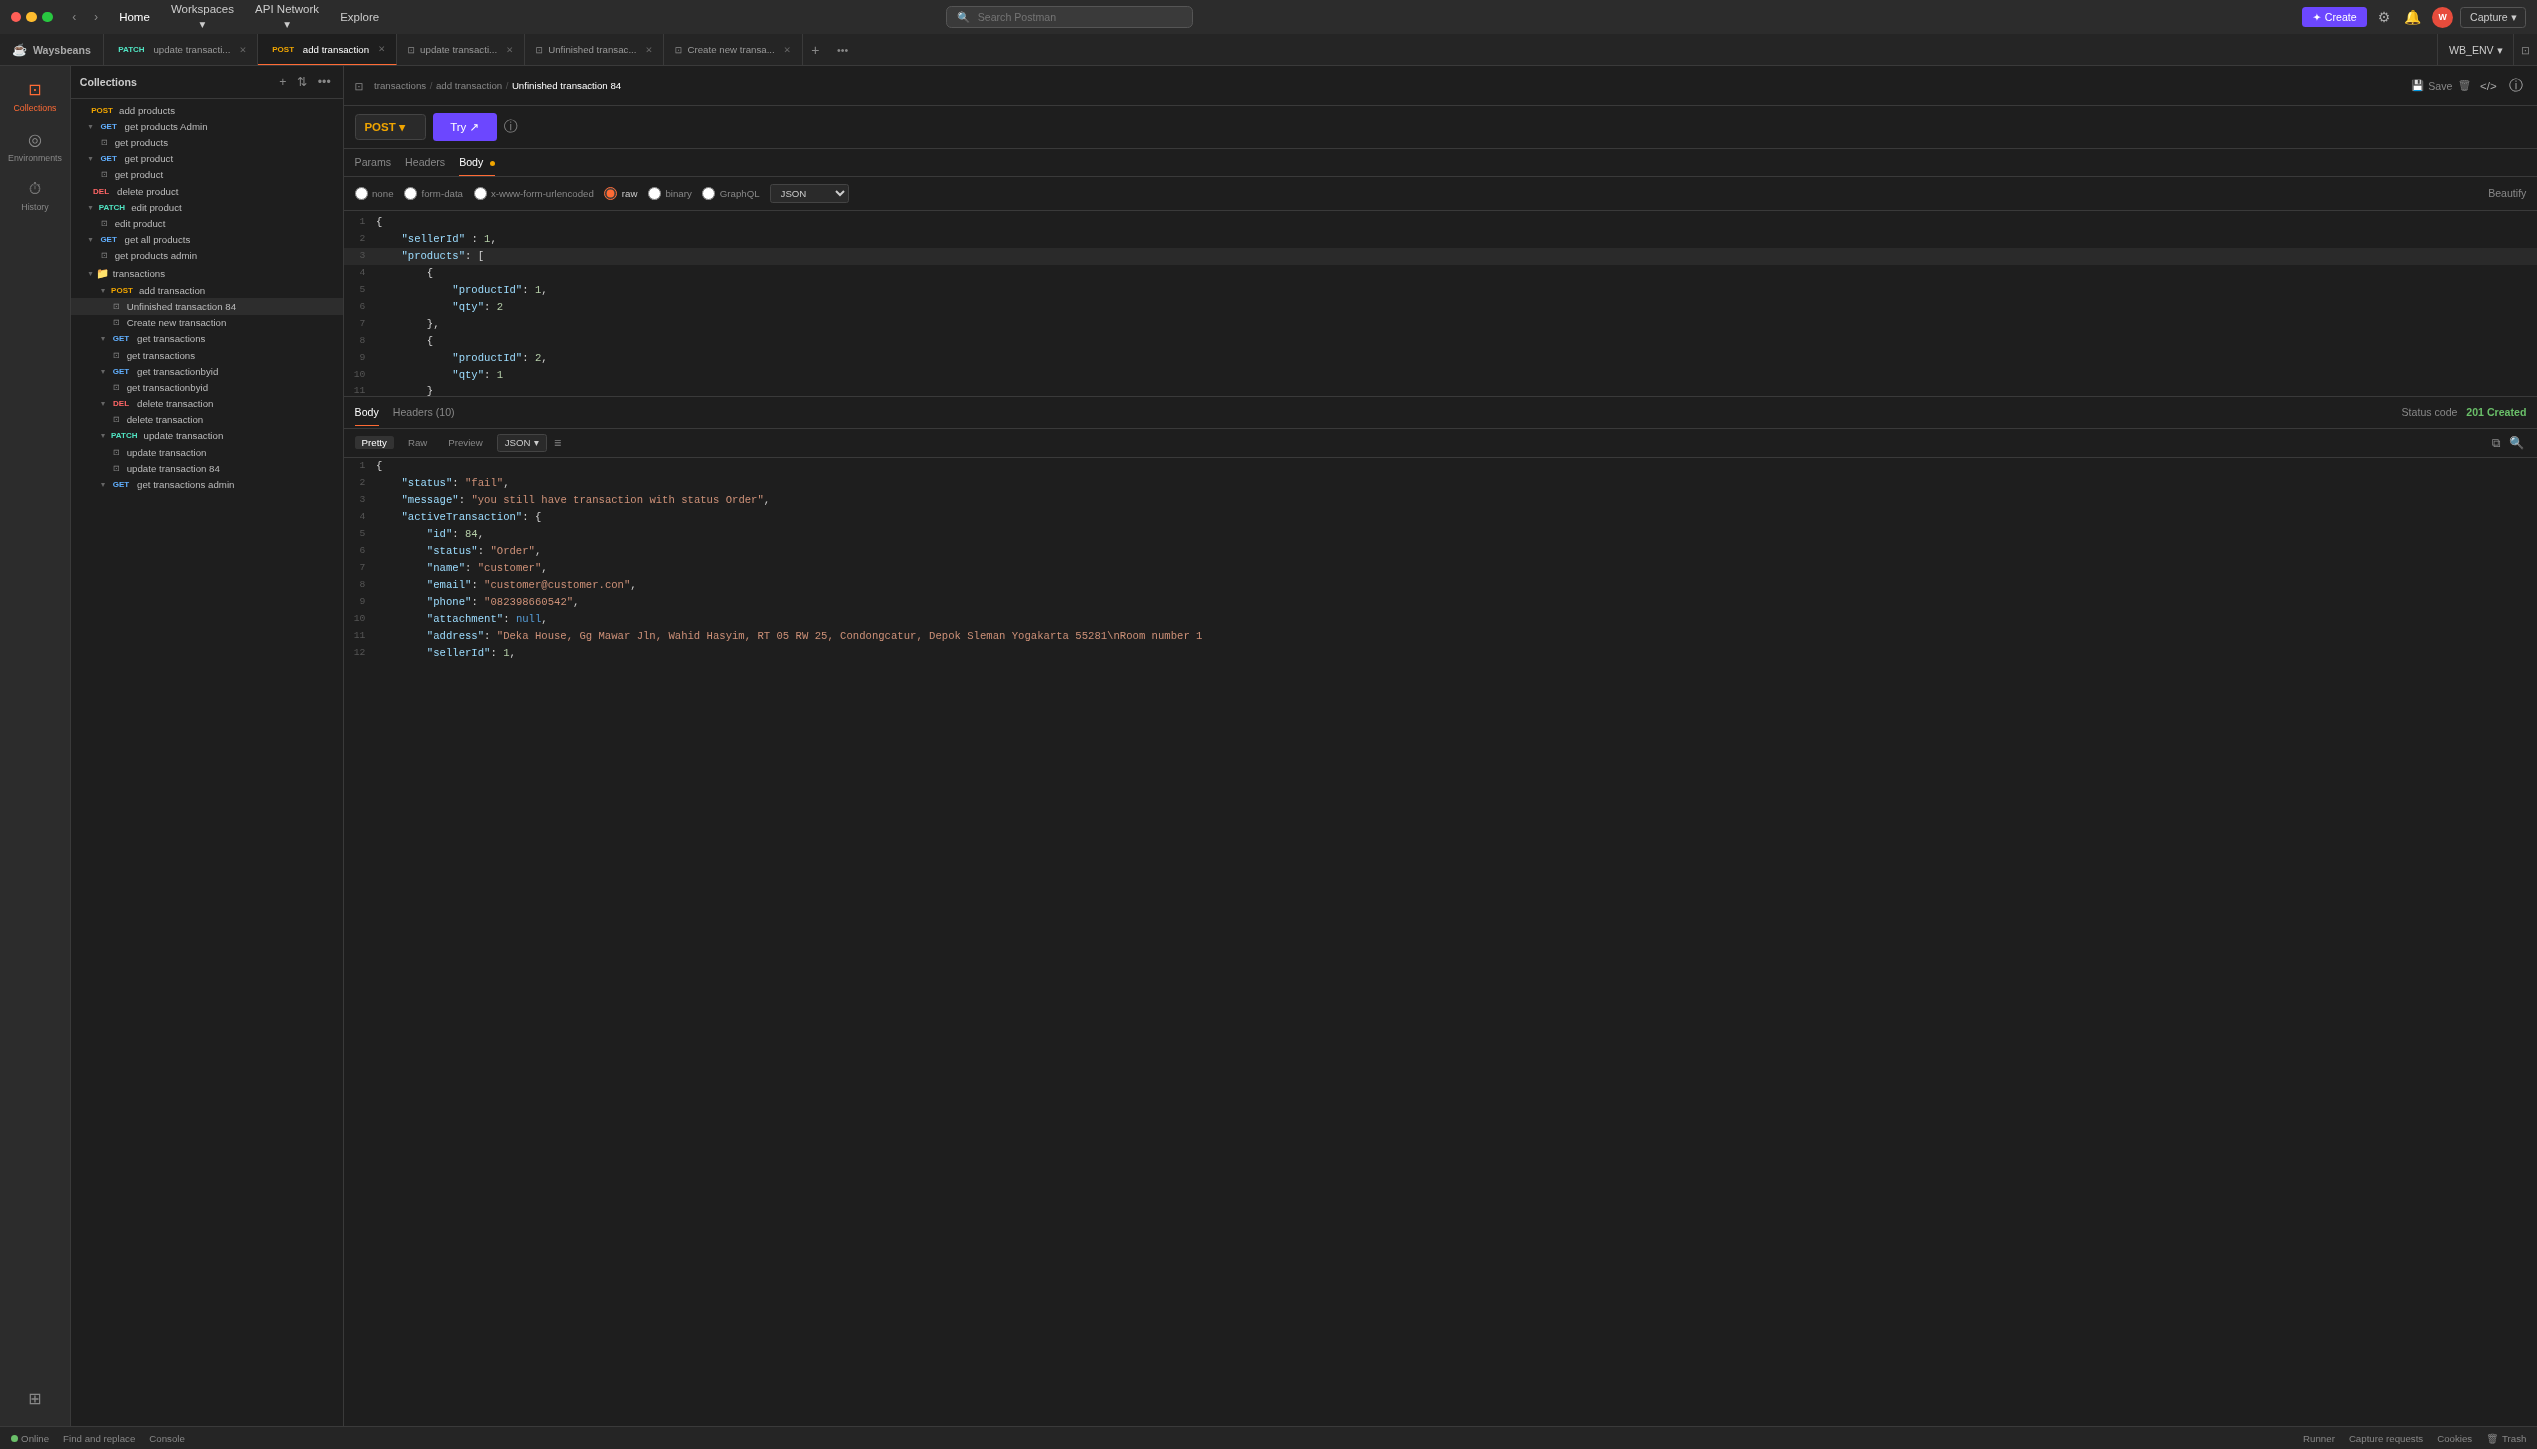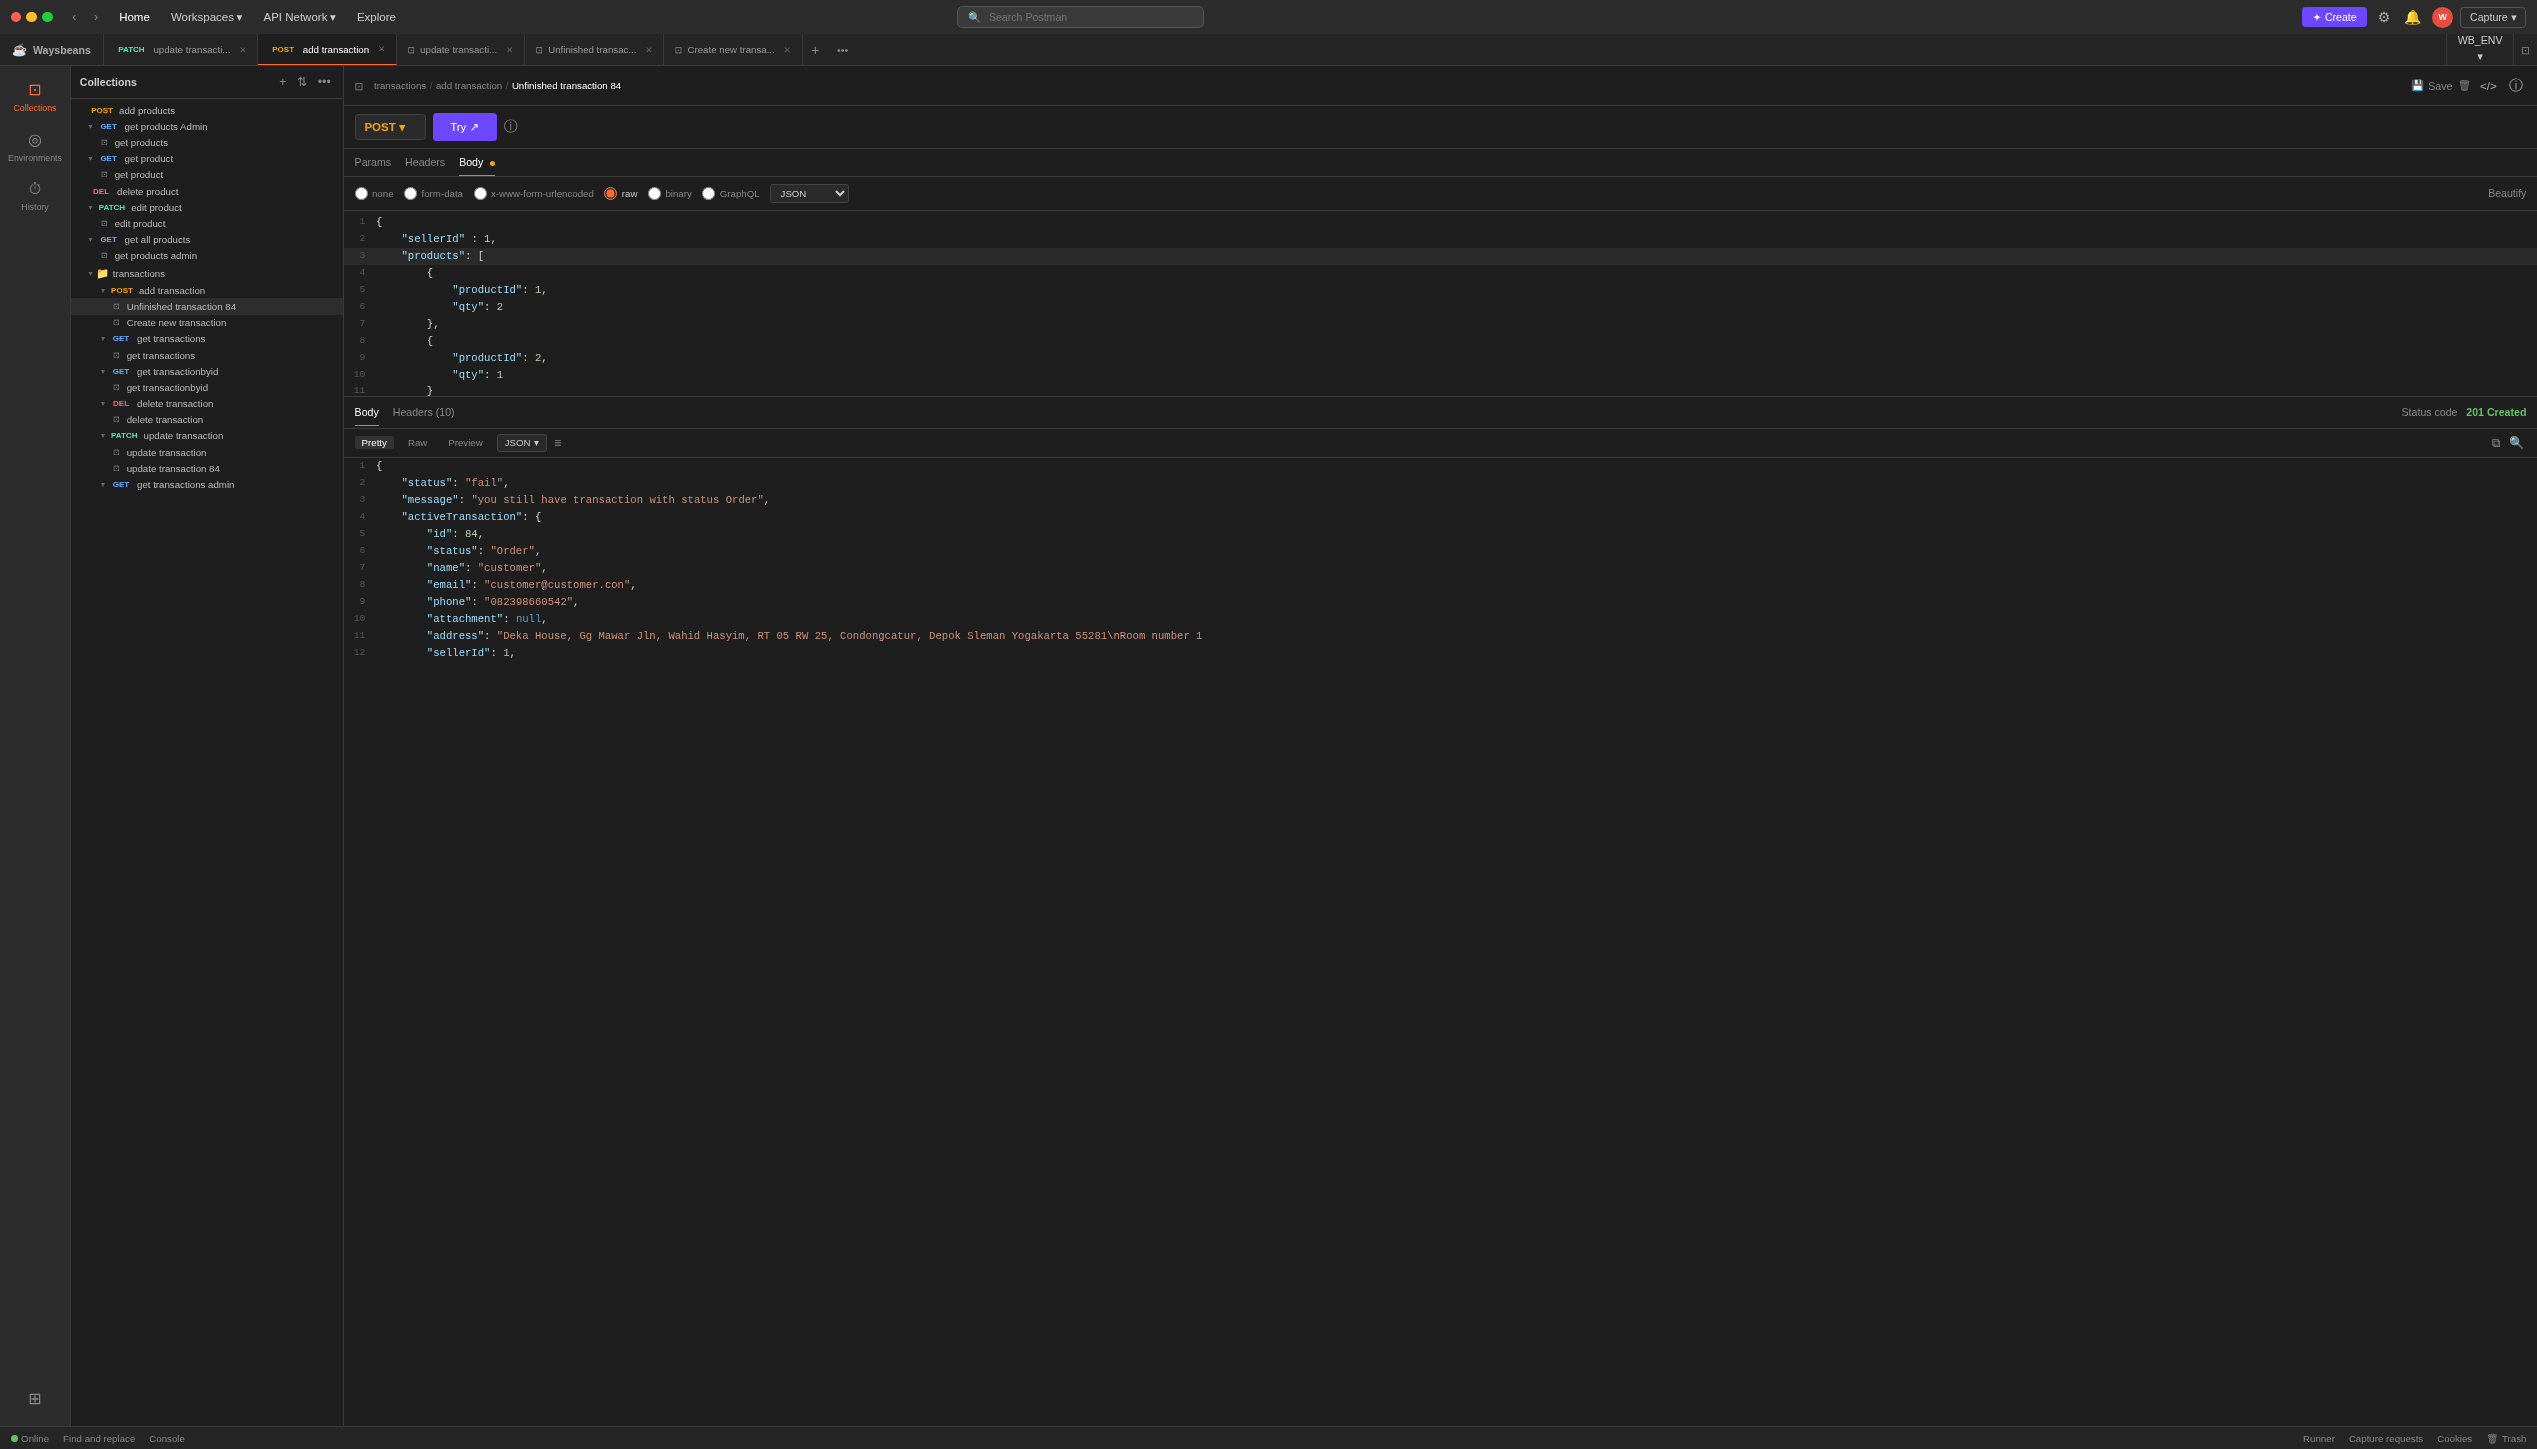--- a/index.html
+++ b/index.html
@@ -9,42 +9,42 @@
     .titlebar { display: flex; align-items: center; background: #2c2c2c; height: 34px; padding: 0 10.6px; gap: 7px; flex-shrink: 0; }
     .traffic-lights { display: flex; gap: 5.3px; margin-right: 7px; }
     .tl { width: 10.6px; height: 10.6px; border-radius: 50%; }
     .tl-red { background: #ff5f57; }
     .tl-yellow { background: #febc2e; }
     .tl-green { background: #28c840; }
     .nav-btn { background: none; border: none; color: #888; cursor: pointer; font-size: 12.3px; padding: 1.8px 5.3px; }
     .nav-links { display: flex; gap: 3.5px; align-items: center; }
     .nav-link { color: #ccc; background: none; border: none; cursor: pointer; font-size: 11.5px; padding: 3.5px 8.8px; border-radius: 3.5px; }
     .nav-link.active { color: #fff; }
-    .nav-link-with-arrow { display: flex; align-items: center; gap: 2.6px; }
+    .nav-link-with-arrow { display: flex; align-items: center; gap: 2.6px; flex-direction: column; }
     .search-bar { display: flex; align-items: center; background: #3a3a3a; border: 0.9px solid #555; border-radius: 5.3px; padding: 3.5px 10.6px; gap: 7px; flex: 1; max-width: 247px; margin: 0 auto; }
     .search-bar input { background: none; border: none; color: #ccc; outline: none; font-size: 10.6px; width: 100%; }
     .search-icon { color: #888; font-size: 10.6px; }
     .titlebar-right { display: flex; align-items: center; gap: 7px; margin-left: auto; }
     .invite-btn { background: #6c47ff; color: white; border: none; border-radius: 3.5px; padding: 4.4px 10.6px; cursor: pointer; font-size: 10.6px; display: flex; align-items: center; gap: 3.5px; }
     .icon-btn { background: none; border: none; color: #aaa; cursor: pointer; font-size: 14px; padding: 3.5px; }
     .upgrade-btn { background: none; border: 0.9px solid #555; color: #ccc; border-radius: 3.5px; padding: 3.5px 8.8px; cursor: pointer; font-size: 10.6px; display: flex; align-items: center; gap: 3.5px; }
     .avatar { width: 21px; height: 21px; border-radius: 50%; background: #e74c3c; display: flex; align-items: center; justify-content: center; color: white; font-size: 8.8px; font-weight: bold; }
 
     
     .tabbar { display: flex; align-items: center; background: #252525; border-bottom: 0.9px solid #3a3a3a; height: 32px; overflow: hidden; flex-shrink: 0; }
     .tab { display: flex; align-items: center; gap: 5.3px; padding: 0 10.6px; height: 100%; border-right: 0.9px solid #3a3a3a; cursor: pointer; white-space: nowrap; color: #999; font-size: 9.7px; min-width: 0; flex-shrink: 1; }
     .tab.active { background: #1e1e1e; color: #fff; border-bottom: 1.8px solid #ff6b35; }
     .tab .method-badge { font-size: 8px; font-weight: bold; padding: 0.9px 3.5px; border-radius: 1.8px; }
     .badge-post { color: #f0a500; }
     .badge-patch { color: #50e3c2; }
     .tab .tab-icon { font-size: 8.8px; color: #888; }
     .tab .close-tab { color: #666; font-size: 8.8px; margin-left: 3.5px; }
     .tab-add { padding: 0 8.8px; color: #888; cursor: pointer; font-size: 14px; }
     .tab-more { padding: 0 8.8px; color: #888; cursor: pointer; }
-    .env-selector { margin-left: auto; display: flex; align-items: center; gap: 3.5px; padding: 0 10.6px; color: #ccc; font-size: 10.6px; cursor: pointer; border-left: 0.9px solid #3a3a3a; height: 100%; flex-direction: column; }
+    .env-selector { margin-left: auto; display: flex; align-items: center; gap: 3.5px; padding: 0 10.6px; color: #ccc; font-size: 10.6px; cursor: pointer; border-left: 0.9px solid #3a3a3a; height: 100%; }
     .tab-layout-btn { padding: 0 7px; color: #888; cursor: pointer; border-left: 0.9px solid #3a3a3a; height: 100%; display: flex; align-items: center; }
 
     
     .main { display: flex; flex: 1; overflow: hidden; }
 
     
     .sidebar { width: 71px; background: #2c2c2c; display: flex; flex-direction: column; align-items: center; padding-top: 7px; gap: 3.5px; border-right: 0.9px solid #3a3a3a; flex-shrink: 0; }
     .sidebar-item { display: flex; flex-direction: column; align-items: center; padding: 7px 5.3px; cursor: pointer; color: #888; border-radius: 5.3px; width: 62px; gap: 3.5px; }
     .sidebar-item.active { color: #ff6b35; }
     .sidebar-item .si-icon { font-size: 16px; }

